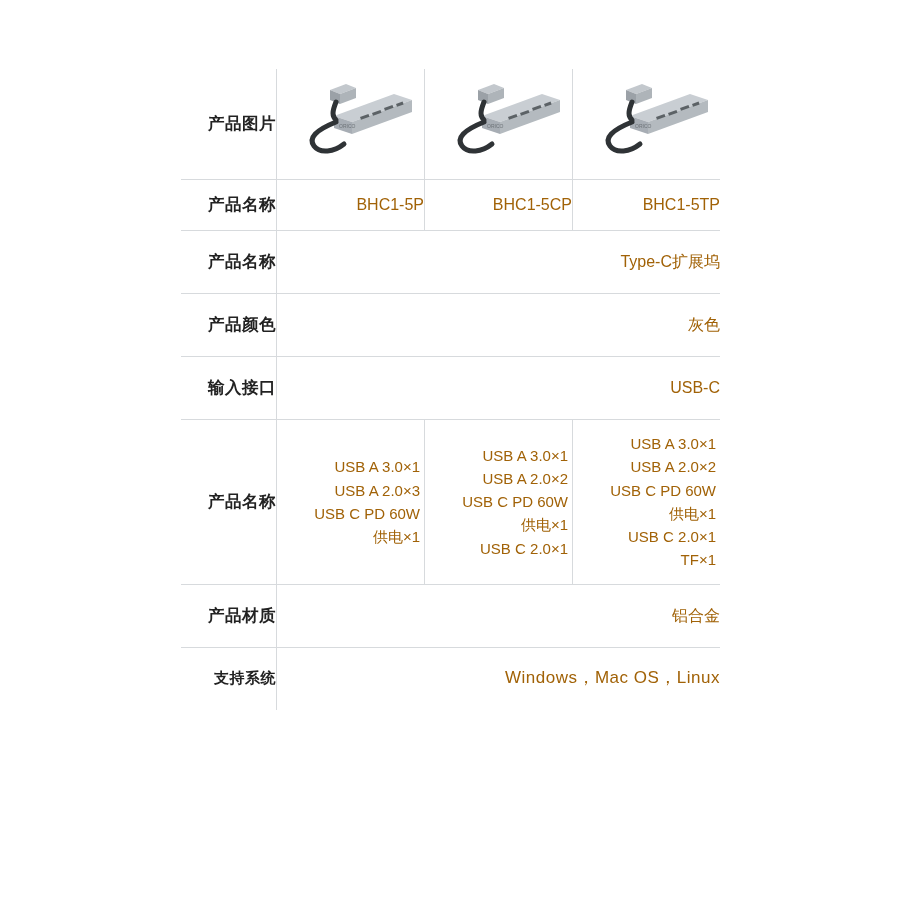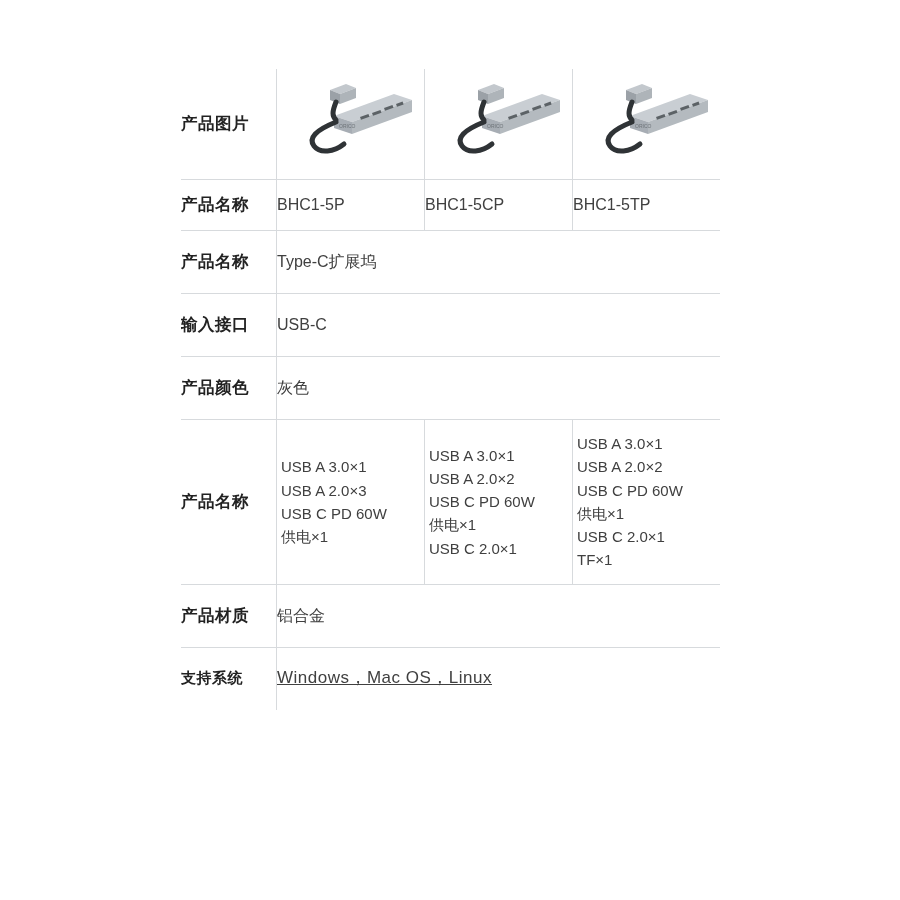--- a/index.html
+++ b/index.html
@@ -27,34 +27,34 @@
     border-collapse: collapse;
     table-layout: fixed;
     border: 1px solid #d7dadd;
     border-radius: 6px;
     overflow: hidden;
   }
   .spec-table td {
     border: 1px solid #d7dadd;
     padding: 0;
     vertical-align: middle;
-    text-align: left;
+    text-align: right;
   }
   .label-cell {
     width: 96px;
     font-size: 16.5px;
     font-weight: bold;
     color: #222222;
     text-align: center;
     letter-spacing: 0.5px;
     padding: 10px 4px;
   }
   .value-cell {
     font-size: 16px;
-    color: #404040;
+    color: #a16207;
     padding: 12px 6px;
     line-height: 1.45;
   }
   .value-cell.multi {
     font-size: 15px;
     line-height: 1.55;
     padding: 12px 4px;
   }
   .img-cell {
     padding: 8px 4px;
@@ -183,27 +183,27 @@
         <td class="value-cell">BHC1-5CP</td>
         <td class="value-cell">BHC1-5TP</td>
       </tr>
 
       <tr class="single-row">
         <td class="label-cell">产品名称</td>
         <td class="value-cell" colspan="3">Type-C扩展坞</td>
       </tr>
 
       <tr class="single-row">
+        <td class="label-cell">产品颜色</td>
+        <td class="value-cell" colspan="3">灰色</td>
+      </tr>
+
+      <tr class="single-row">
         <td class="label-cell">输入接口</td>
         <td class="value-cell" colspan="3">USB-C</td>
-      </tr>
-
-      <tr class="single-row">
-        <td class="label-cell">产品颜色</td>
-        <td class="value-cell" colspan="3">灰色</td>
       </tr>
 
       <tr>
         <td class="label-cell">产品名称</td>
         <td class="value-cell multi" style="white-space:pre-line;">USB A 3.0×1
 USB A 2.0×3
 USB C PD 60W
 供电×1</td>
         <td class="value-cell multi" style="white-space:pre-line;">USB A 3.0×1
 USB A 2.0×2
@@ -220,19 +220,19 @@
 
 
       <tr class="single-row">
         <td class="label-cell">产品材质</td>
         <td class="value-cell" colspan="3">铝合金</td>
       </tr>
 
 
       <tr class="sys-row">
         <td class="label-cell">支持系统</td>
-        <td class="value-cell" colspan="3" style="font-size:17px;text-decoration:underline;">Windows，Mac OS，Linux</td>
+        <td class="value-cell" colspan="3" style="font-size:17px;">Windows，Mac OS，Linux</td>
       </tr>
 
     </tbody>
   </table>
 
 </div>
 
 </body></html>

